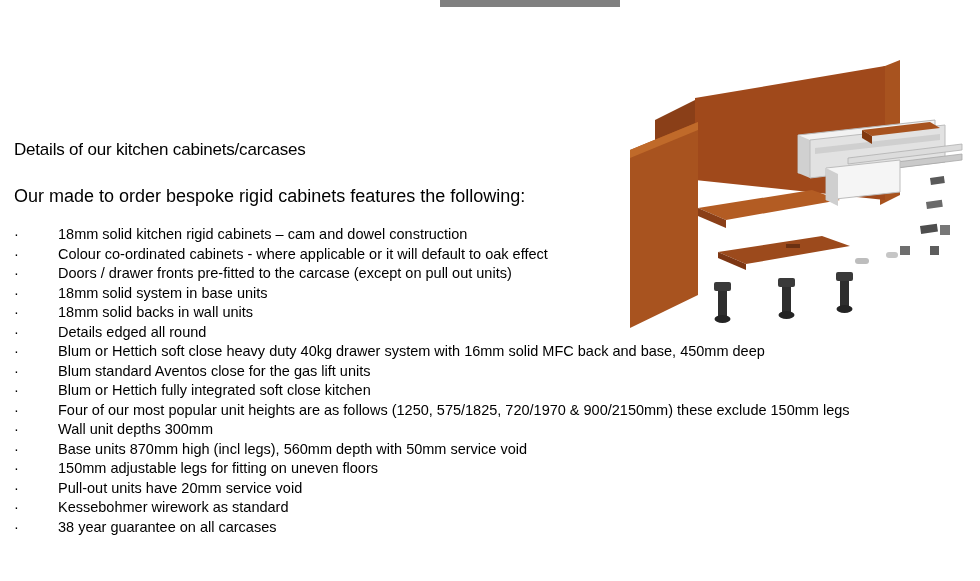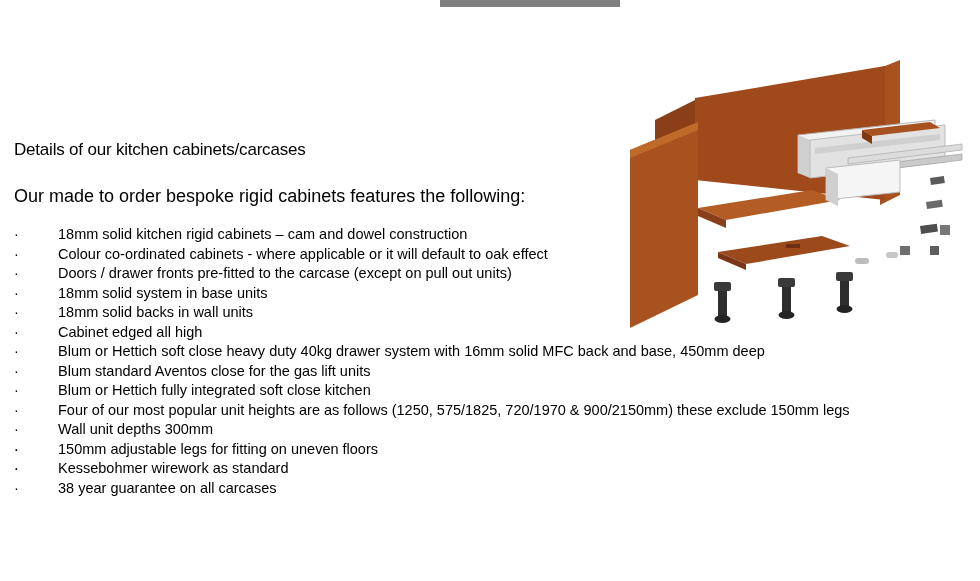--- a/index.html
+++ b/index.html
@@ -83,29 +83,29 @@
 
 <div class="text-col">
   <h1 class="doc-title">Details of our kitchen cabinets/carcases</h1>
   <p class="intro">Our made to order bespoke rigid cabinets features the following:</p>
   <ul class="features">
     <li><span class="bullet">·</span><span>18mm solid kitchen rigid cabinets – cam and dowel construction</span></li>
     <li><span class="bullet">·</span><span>Colour co-ordinated cabinets - where applicable or it will default to oak effect</span></li>
     <li><span class="bullet">·</span><span>Doors / drawer fronts pre-fitted to the carcase (except on pull out units)</span></li>
     <li><span class="bullet">·</span><span>18mm solid system in base units</span></li>
     <li><span class="bullet">·</span><span>18mm solid backs in wall units</span></li>
-    <li><span class="bullet">·</span><span>Cabinet edged all high</span></li>
+    <li><span class="bullet">·</span><span>Details edged all round</span></li>
     <li><span class="bullet">·</span><span>Blum or Hettich soft close heavy duty 40kg drawer system with 16mm solid MFC back and base, 450mm deep</span></li>
     <li><span class="bullet">·</span><span>Blum standard Aventos close for the gas lift units</span></li>
     <li><span class="bullet">·</span><span>Blum or Hettich fully integrated soft close kitchen</span></li>
     <li><span class="bullet">·</span><span>Four of our most popular unit heights are as follows (1250, 575/1825, 720/1970 &amp; 900/2150mm) these exclude 150mm legs</span></li>
     <li><span class="bullet">·</span><span>Wall unit depths 300mm</span></li>
-    <li><span class="bullet">·</span></li>
+    <li><span class="bullet">·</span><span>Base units 870mm high (incl legs), 560mm depth with 50mm service void</span></li>
     <li><span class="bullet">·</span><span>150mm adjustable legs for fitting on uneven floors</span></li>
-    <li><span class="bullet">·</span></li>
+    <li><span class="bullet">·</span><span>Pull-out units have 20mm service void</span></li>
     <li><span class="bullet">·</span><span>Kessebohmer wirework as standard</span></li>
     <li><span class="bullet">·</span><span>38 year guarantee on all carcases</span></li>
   </ul>
 </div>
 
 <div class="illustration">
   <svg width="380" height="300" viewBox="0 0 380 300" xmlns="http://www.w3.org/2000/svg">
 
     <g>
       <polygon points="55,80 95,60 95,225 55,245" fill="#8a3f18"></polygon>

